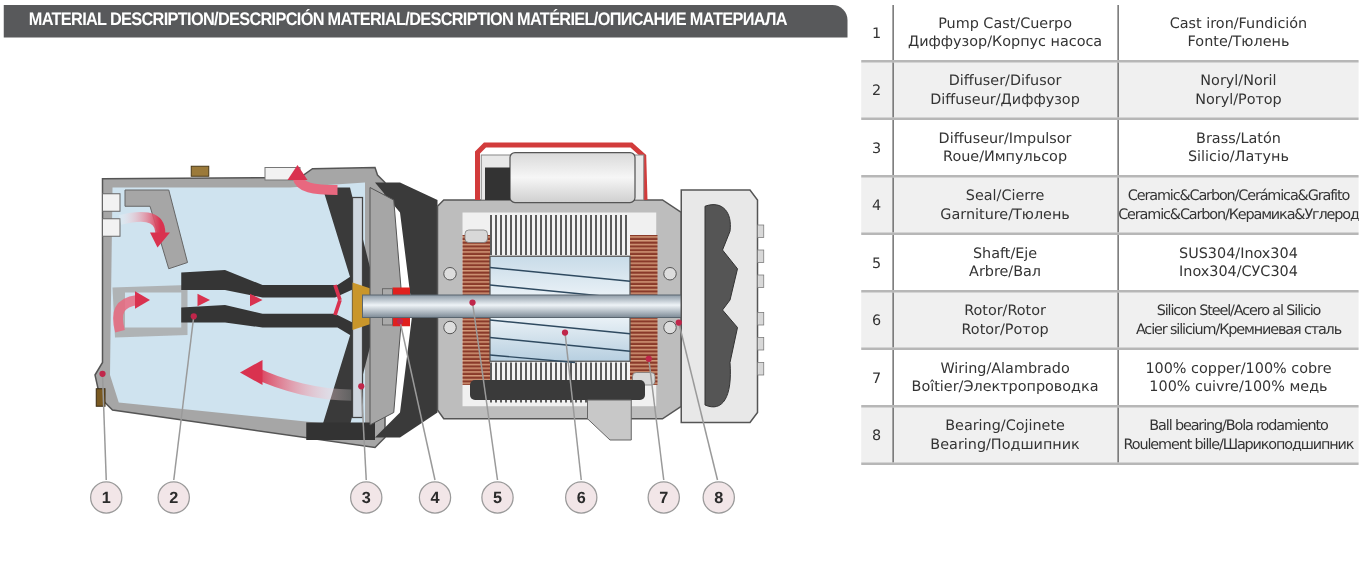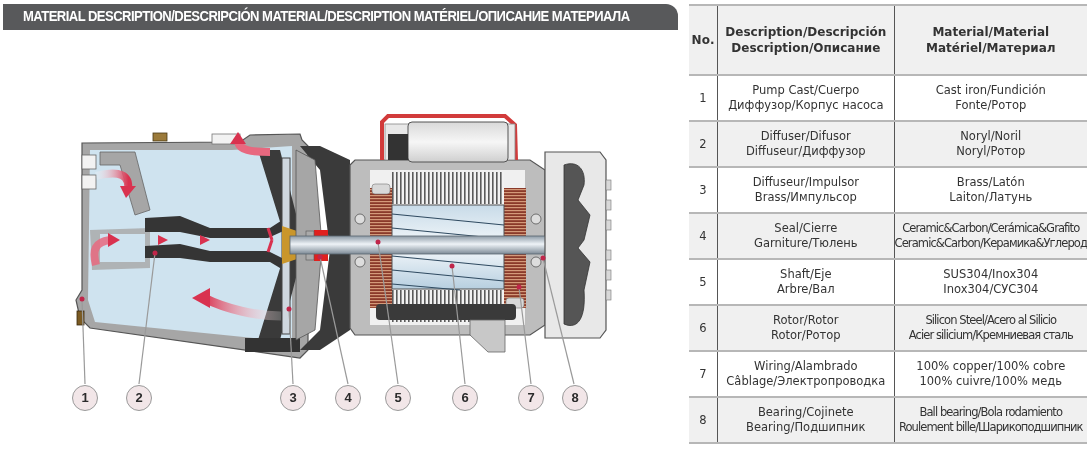--- a/index.html
+++ b/index.html
@@ -184,63 +184,52 @@
   <div class="callout" style="left:280px;top:345px;">3</div>
   <div class="callout" style="left:335px;top:345px;">4</div>
   <div class="callout" style="left:385px;top:345px;">5</div>
   <div class="callout" style="left:452px;top:345px;">6</div>
   <div class="callout" style="left:518px;top:345px;">7</div>
   <div class="callout" style="left:562px;top:345px;">8</div>
 </div>
 
 <table class="mat">
   <tbody>
-      <tr class="hdr">
-    <th class="c-no">No.</th>
-    <th class="c-desc">
-      <span class="line">Description/Descripción</span>
-      <span class="line">Description/Описание</span>
-    </th>
-    <th class="c-mat">
-      <span class="line">Material/Material</span>
-      <span class="line">Matériel/Материал</span>
-    </th>
-  </tr>
 
   <tr>
     <td class="c-no">1</td>
     <td class="c-desc">
           <span class="line">Pump Cast/Cuerpo</span>
           <span class="line">Диффузор/Корпус насоса</span>
         </td>
     <td class="c-mat">
           <span class="line">Cast iron/Fundición</span>
-          <span class="line">Fonte/Ротор</span>
+          <span class="line">Fonte/Тюлень</span>
         </td>
   </tr>
   <tr class="alt">
     <td class="c-no">2</td>
     <td class="c-desc">
           <span class="line">Diffuser/Difusor</span>
           <span class="line">Diffuseur/Диффузор</span>
         </td>
     <td class="c-mat">
           <span class="line">Noryl/Noril</span>
           <span class="line">Noryl/Ротор</span>
         </td>
   </tr>
   <tr>
     <td class="c-no">3</td>
     <td class="c-desc">
           <span class="line">Diffuseur/Impulsor</span>
-          <span class="line">Brass/Импульсор</span>
+          <span class="line">Roue/Импульсор</span>
         </td>
     <td class="c-mat">
           <span class="line">Brass/Latón</span>
-          <span class="line">Laiton/Латунь</span>
+          <span class="line">Silicio/Латунь</span>
         </td>
   </tr>
   <tr class="alt">
     <td class="c-no">4</td>
     <td class="c-desc">
           <span class="line">Seal/Cierre</span>
           <span class="line">Garniture/Тюлень</span>
         </td>
     <td class="c-mat tight">
           <span class="line">Ceramic&amp;Carbon/Cerámica&amp;Grafito</span>
@@ -266,21 +255,21 @@
         </td>
     <td class="c-mat tight">
           <span class="line">Silicon Steel/Acero al Silicio</span>
           <span class="line">Acier silicium/Кремниевая сталь</span>
         </td>
   </tr>
   <tr>
     <td class="c-no">7</td>
     <td class="c-desc">
           <span class="line">Wiring/Alambrado</span>
-          <span class="line">Câblage/Электропроводка</span>
+          <span class="line">Boîtier/Электропроводка</span>
         </td>
     <td class="c-mat">
           <span class="line">100% copper/100% cobre</span>
           <span class="line">100% cuivre/100% медь</span>
         </td>
   </tr>
   <tr class="alt">
     <td class="c-no">8</td>
     <td class="c-desc">
           <span class="line">Bearing/Cojinete</span>

